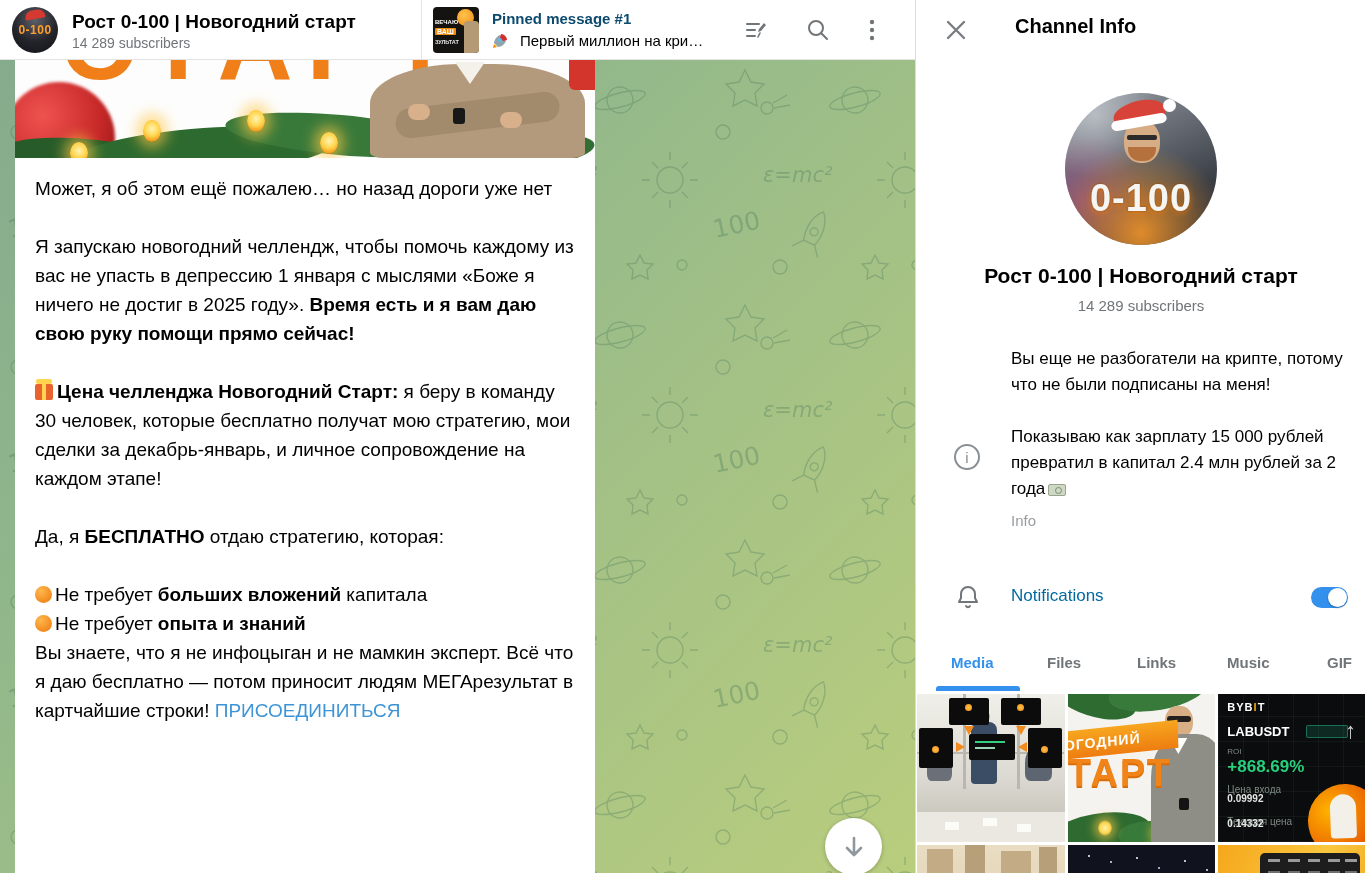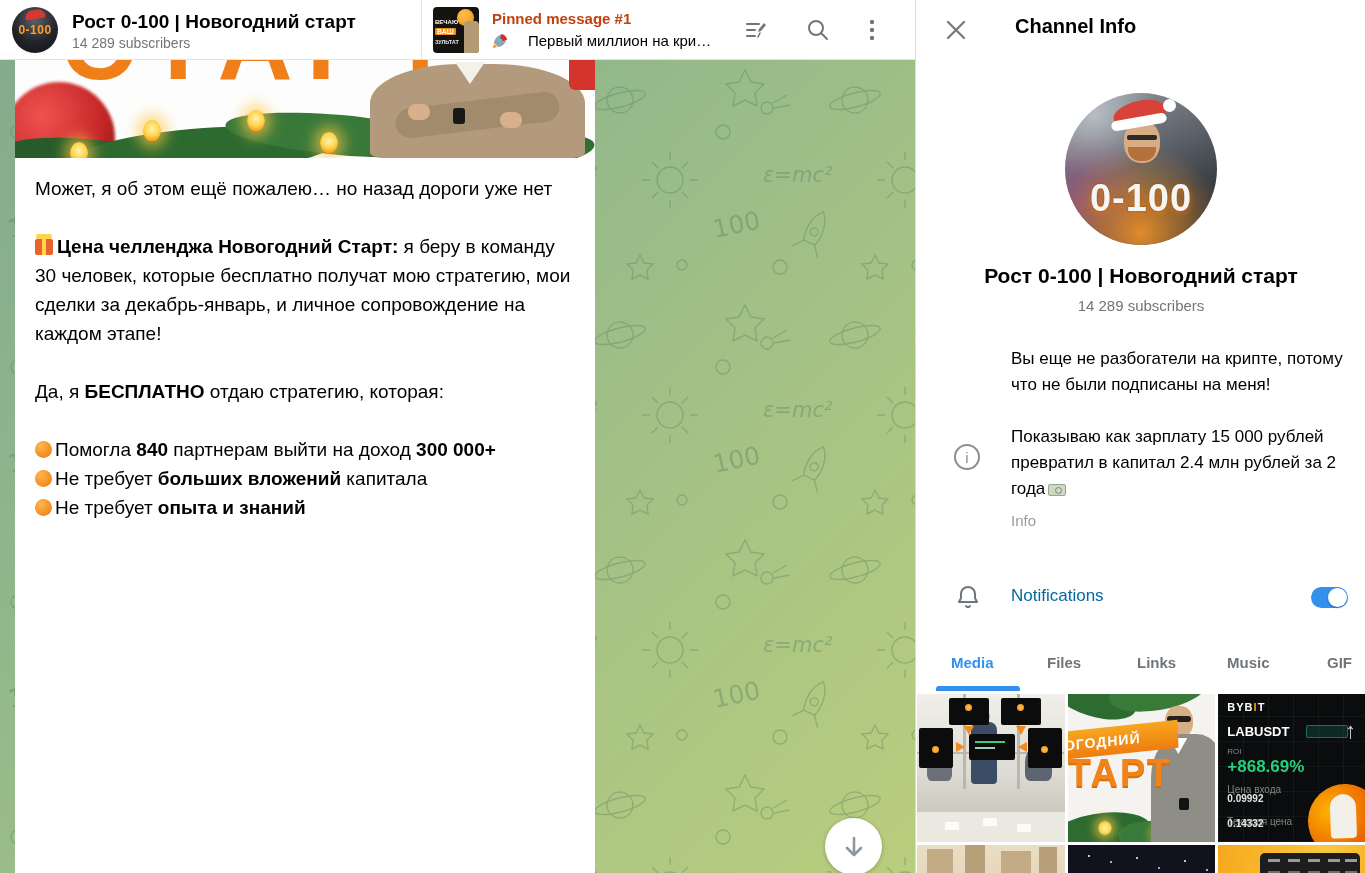--- a/index.html
+++ b/index.html
@@ -26,23 +26,23 @@
   #pinned-bar { position:absolute; left:421px; top:0; height:60px; width:310px; border-left:1px solid #e3e3e3; }
   #pinned-thumb { position:absolute; left:11px; top:7px; width:46px; height:46px; border-radius:4px;
                   background:#151310; overflow:hidden; }
   #pinned-thumb .circ { position:absolute; left:24px; top:2px; width:17px; height:17px; border-radius:50%;
                   background:radial-gradient(circle at 40% 35%,#ffc24d,#ef8c12); }
   #pinned-thumb .man  { position:absolute; right:0; bottom:0; width:15px; height:32px; background:#b59a76; border-radius:4px 4px 0 0; }
   #pinned-thumb .l1 { position:absolute; left:2px; top:12px; font-size:6px; color:#fff; font-weight:bold; }
   #pinned-thumb .l2 { position:absolute; left:2px; top:21px; font-size:7px; color:#fff; font-weight:bold;
                   background:#ef8c12; padding:0 2px; border-radius:1px; }
   #pinned-thumb .l3 { position:absolute; left:2px; top:32px; font-size:5.5px; color:#e8e8e8; font-weight:bold; }
-  #pinned-label   { position:absolute; left:70px; top:10px; font-size:15px; color:#c2410c; font-weight:bold; }
+  #pinned-label   { position:absolute; left:70px; top:10px; font-size:15px; color:#0c4a6e; font-weight:bold; }
   #pinned-preview { position:absolute; left:70px; top:32px; font-size:15px; color:#000; white-space:nowrap;
-                    display:flex; align-items:center; gap:20px; }
+                    display:flex; align-items:center; gap:12px; }
 
   .hdr-icon { position:absolute; top:14px; width:32px; height:32px; display:flex; align-items:center; justify-content:center; }
   #icon-pinned-list { left:741px; } #icon-search { left:802px; } #icon-menu { left:856px; }
 
   
   #message { position:absolute; left:15px; top:60px; width:580px; height:813px; background:#fff; }
   #msg-img { position:relative; width:100%; height:98px; background:#fdfdfd; overflow:hidden; }
   #msg-img .bigword { position:absolute; left:45px; top:-76px; font-size:104px; font-weight:800;
                       color:#f07f1a; letter-spacing:14px; }
   #msg-img .ball { position:absolute; left:-12px; top:22px; width:112px; height:112px; border-radius:50%;
@@ -271,25 +271,26 @@
         <div class="shirt"></div>
         <div class="armband"></div>
         <div class="hand" style="left:58px;top:44px;"></div>
         <div class="hand" style="left:150px;top:52px;"></div>
         <div class="watch"></div>
       </div>
       <div class="redcorner"></div>
     </div>
     <div id="msg-text">
         <div class="para"><span>Может, я об этом ещё пожалею… но назад дороги уже нет</span></div>
+        <div class="para"><span>Я запускаю новогодний челлендж, чтобы помочь каждому из вас не упасть в депрессию 1 января с мыслями «Боже я ничего не достиг в 2025 году». </span><span class="b">Время есть и я вам даю свою руку помощи прямо сейчас!</span></div>
         <div class="para"><span class="emo gift-emoji"></span><span class="b">Цена челленджа Новогодний Старт:</span><span> я беру в команду 30 человек, которые бесплатно получат мою стратегию, мои сделки за декабрь-январь, и личное сопровождение на каждом этапе!</span></div>
         <div class="para"><span>Да, я </span><span class="b">БЕСПЛАТНО</span><span> отдаю стратегию, которая:</span></div>
-        <div class="para tight"><span class="emo orange-circle-emoji"></span><span>Помогла </span><span class="b">840</span><span> партнерам выйти на доход </span><span class="b">300 000+</span></div>
         <div class="para tight"><span class="emo orange-circle-emoji"></span><span>Не требует </span><span class="b">больших вложений</span><span> капитала</span></div>
         <div class="para tight"><span class="emo orange-circle-emoji"></span><span>Не требует </span><span class="b">опыта и знаний</span></div>
+        <div class="para"><span>Вы знаете, что я не инфоцыган и не мамкин эксперт. Всё что я даю бесплатно — потом приносит людям МЕГАрезультат в картчайшие строки! </span><span class="lnk">ПРИСОЕДИНИТЬСЯ</span></div>
       </div>
   </div>
 
   <div id="chat-header">
     <div id="hdr-avatar">
       <div class="mini-hat"></div>
       <span>0-100</span>
     </div>
     <div id="hdr-title">Рост 0-100 | Новогодний старт</div>
     <div id="hdr-subs">14 289 subscribers</div>

